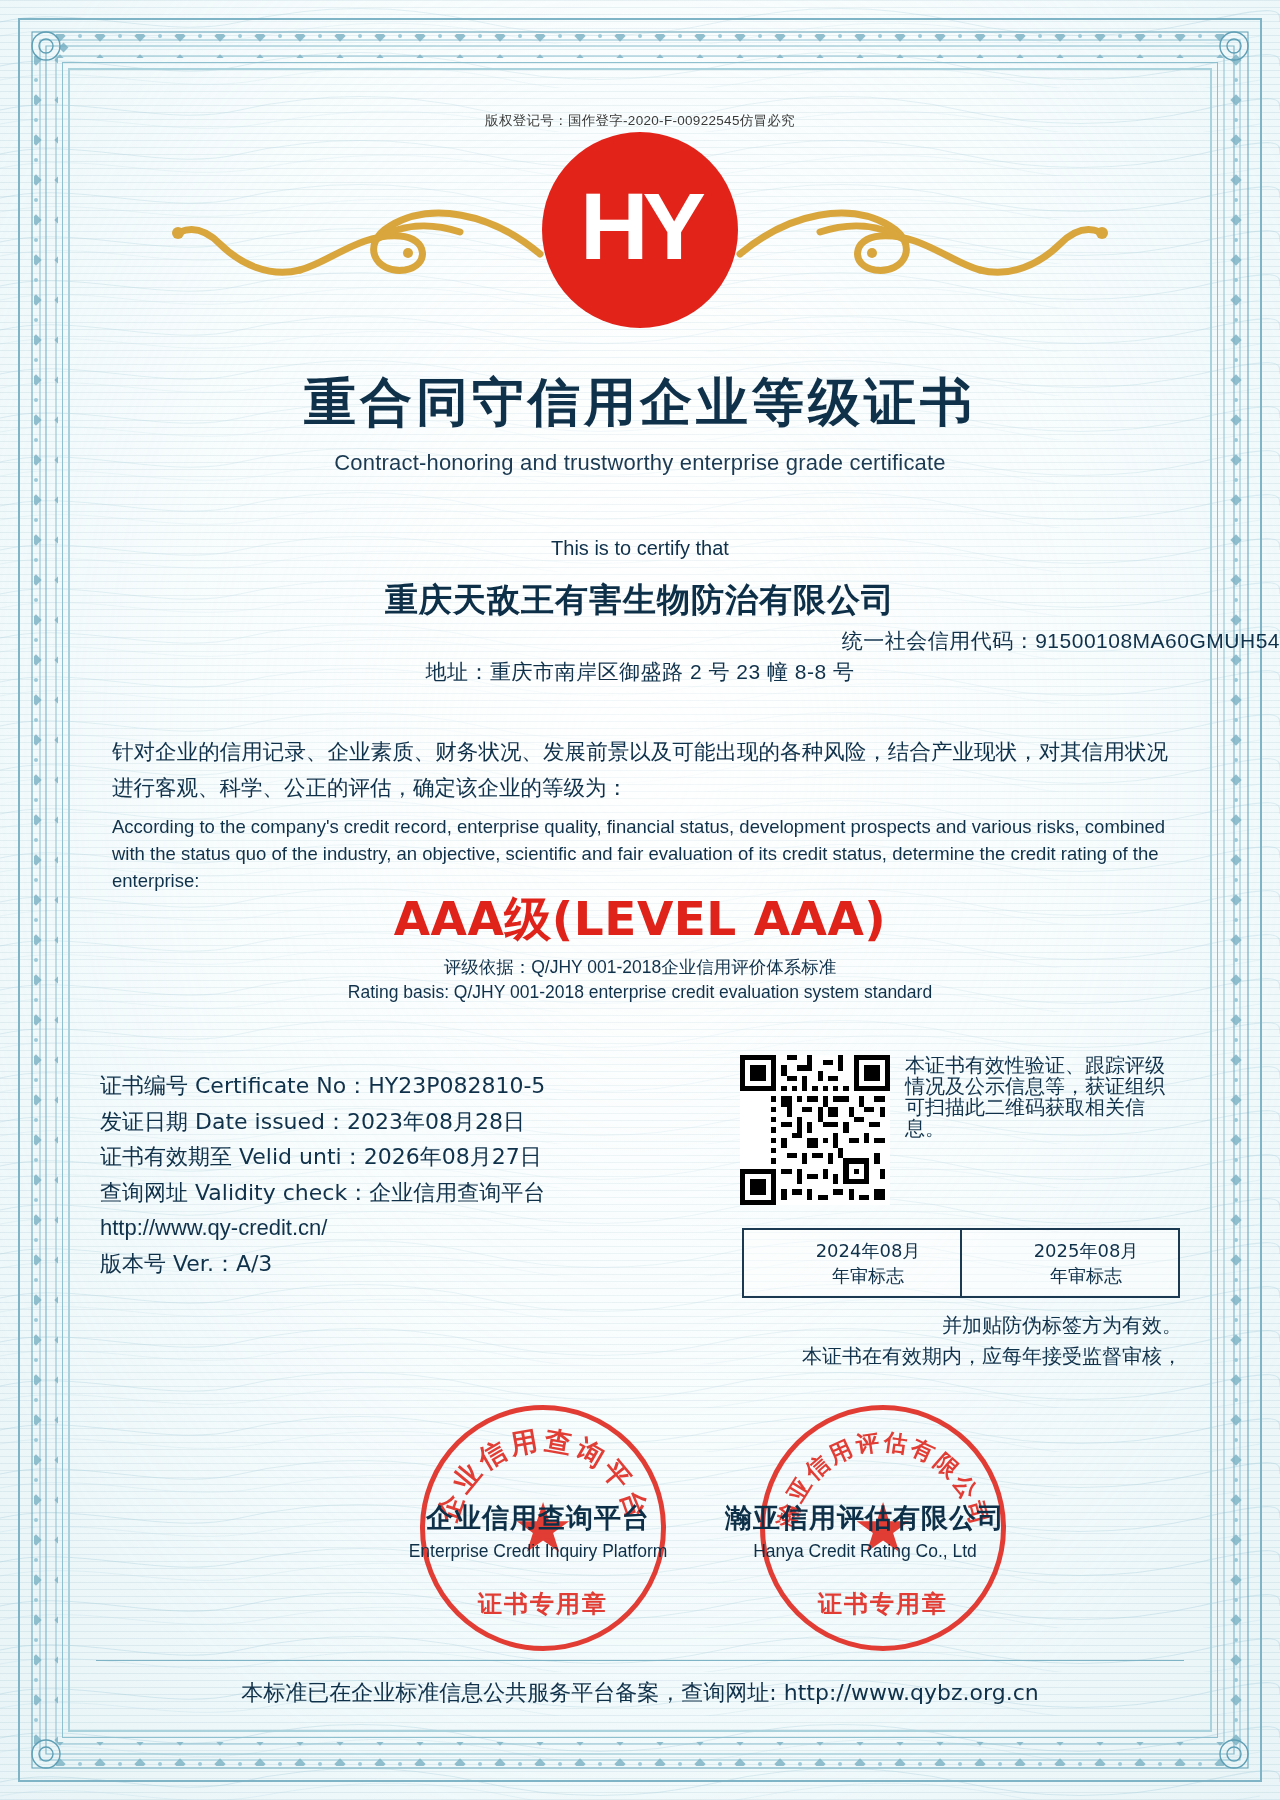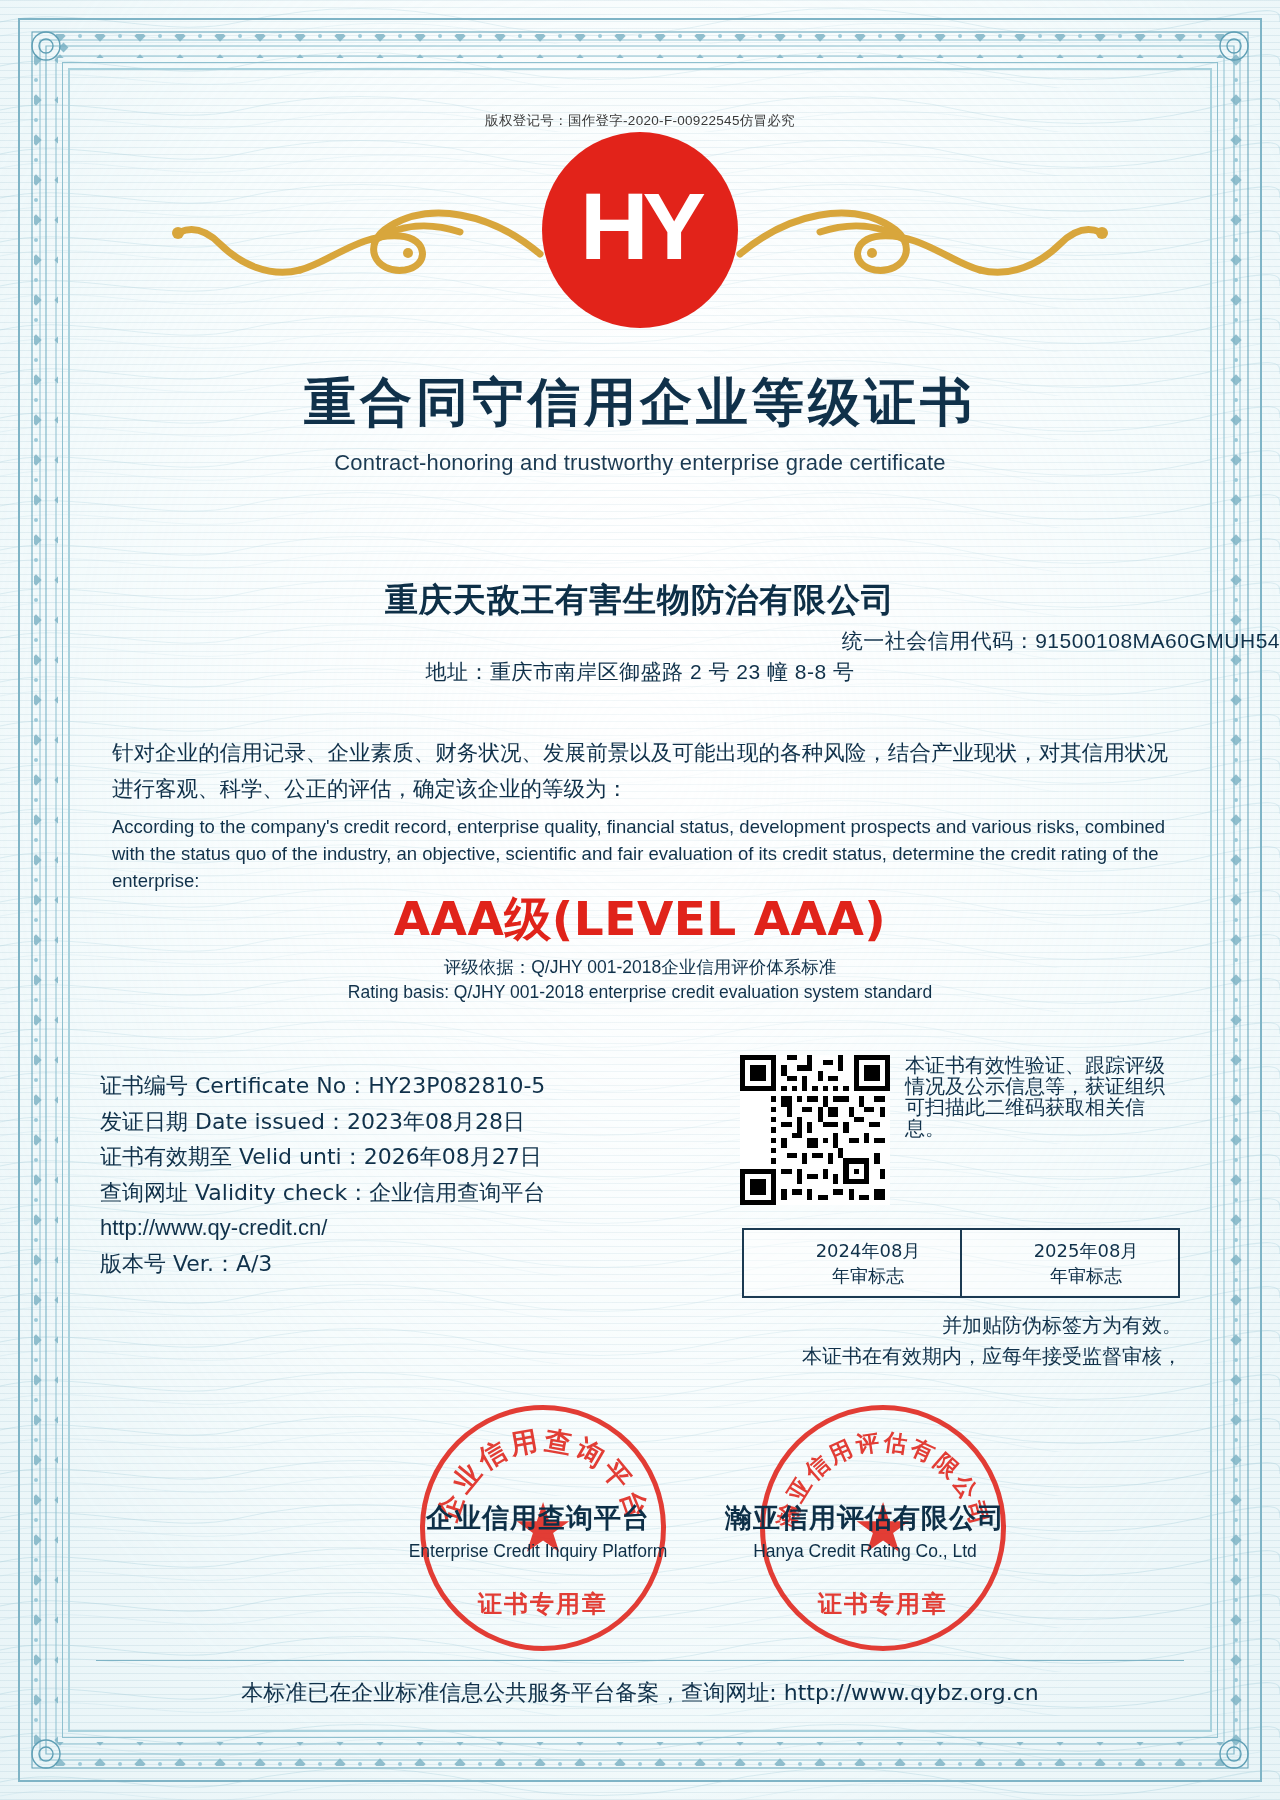--- a/index.html
+++ b/index.html
@@ -181,21 +181,21 @@
     position: absolute;
     top: 735px;
     left: 112px;
     right: 112px;
   }
   .para-cn {
     font-size: 21.5px;
     line-height: 36px;
     color: #10314a;
     text-align: justify;
-    font-family: Liberation Sans, sans-serif;
+    font-family: Liberation Mono, monospace;
   }
   .para-en {
     margin-top: 6px;
     font-size: 18.5px;
     line-height: 27px;
     color: #10314a;
     text-align: left;
   }
 
   .level {
@@ -474,20 +474,21 @@
         <circle cx="248" cy="61" r="5"></circle>
       </g>
     </svg>
     <div class="logo-circle">
       <span>HY</span>
     </div>
   </div>
 
   <div class="title-cn">重合同守信用企业等级证书</div>
   <div class="title-en">Contract-honoring and trustworthy enterprise grade certificate</div>
+  <div class="certify-en">This is to certify that</div>
   <div class="company">重庆天敌王有害生物防治有限公司</div>
   <div class="credit-code">统一社会信用代码：91500108MA60GMUH54</div>
   <div class="address">地址：重庆市南岸区御盛路 2 号 23 幢 8-8 号</div>
 
   <div class="para">
     <div class="para-cn">针对企业的信用记录、企业素质、财务状况、发展前景以及可能出现的各种风险，结合产业现状，对其信用状况进行客观、科学、公正的评估，确定该企业的等级为：</div>
     <div class="para-en">According to the company's credit record, enterprise quality, financial status, development prospects and various risks, combined with the status quo of the industry, an objective, scientific and fair evaluation of its credit status, determine the credit rating of the enterprise:</div>
   </div>
 
   <div class="level">AAA级(LEVEL AAA)</div>

